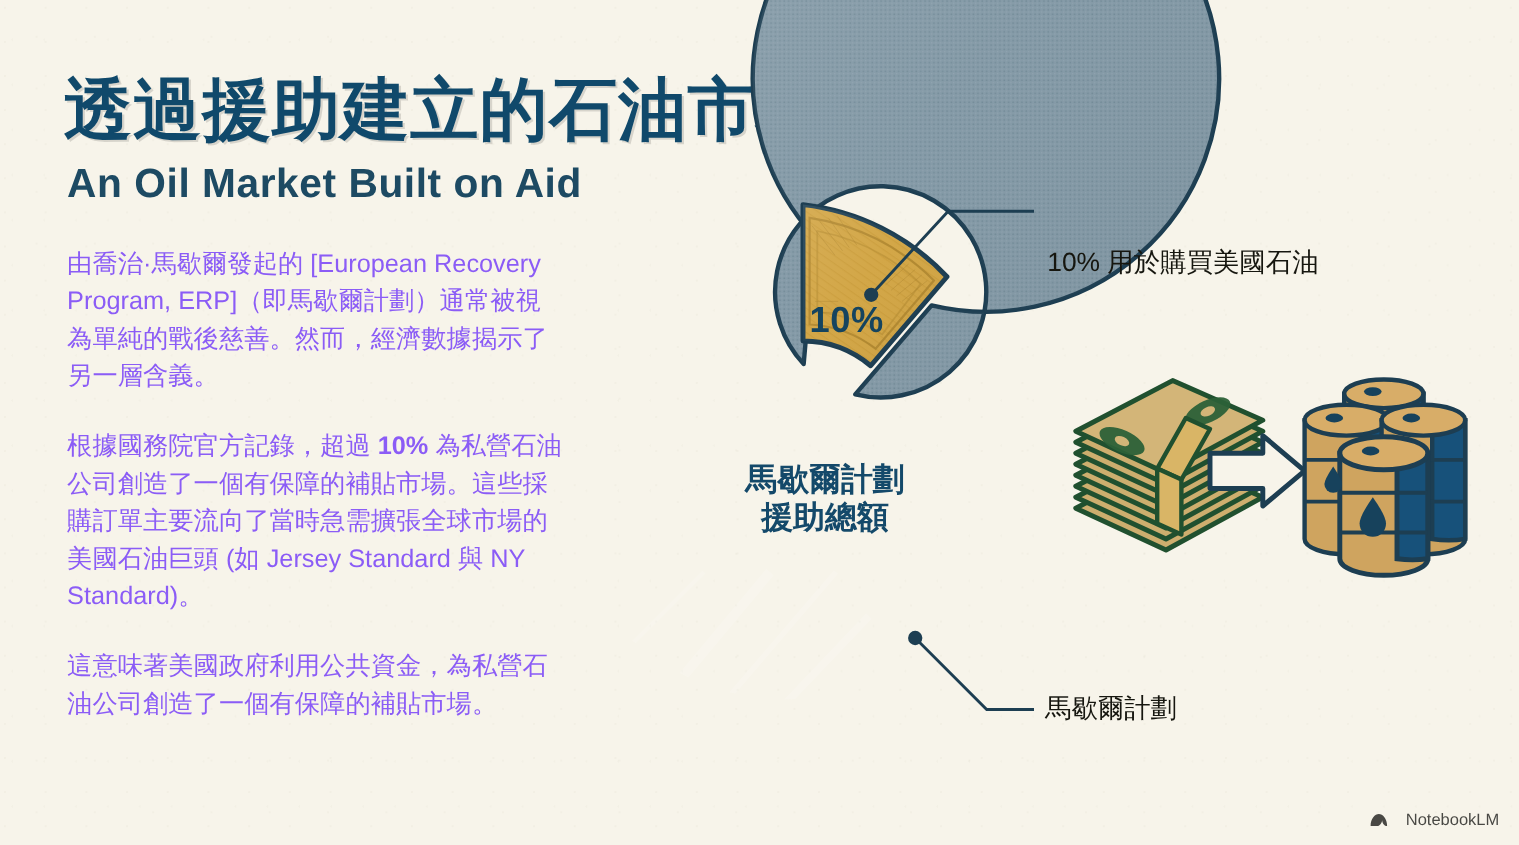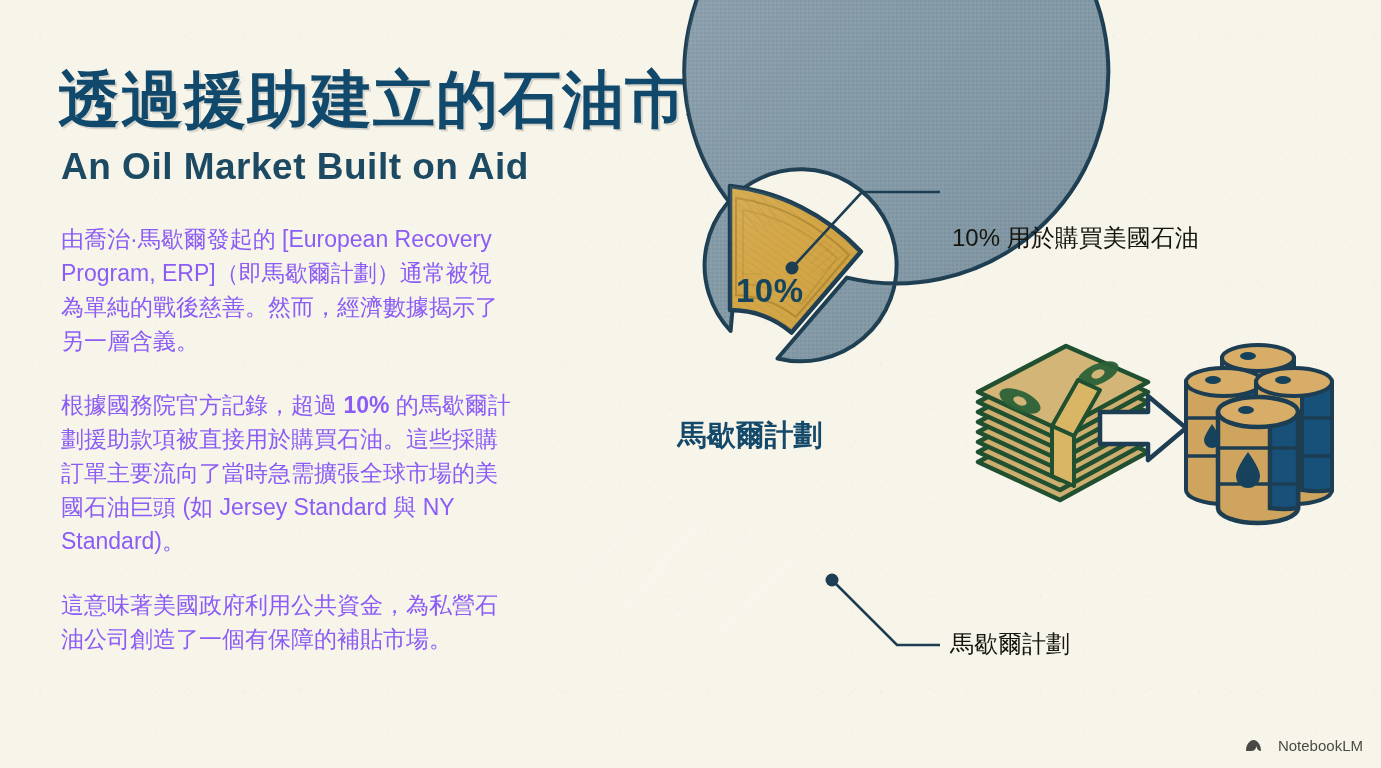--- a/index.html
+++ b/index.html
@@ -89,21 +89,21 @@
 </head>
 <body>
 
 <div id="paper-grain"></div>
 
 <h1 id="title">透過援助建立的石油市場</h1>
 <h2 id="subtitle">An Oil Market Built on Aid</h2>
 
 <div id="body-text">
   <p><span>由喬治·馬歇爾發起的 [European Recovery Program, ERP]（即馬歇爾計劃）通常被視為單純的戰後慈善。然而，經濟數據揭示了另一層含義。</span></p>
-  <p><span>根據國務院官方記錄，超過 </span><b>10%</b><span> 的馬歇爾計劃援助款項被直接用於購買石油。這些採購訂單主要流向了當時急需擴張全球市場的美國石油巨頭 (如 Jersey Standard 與 NY Standard)。</span></p>
+  <p><span>根據國務院官方記錄，超過 </span><b>10%</b><span> 為私營石油公司創造了一個有保障的補貼市場。這些採購訂單主要流向了當時急需擴張全球市場的美國石油巨頭 (如 Jersey Standard 與 NY Standard)。</span></p>
   <p><span>這意味著美國政府利用公共資金，為私營石油公司創造了一個有保障的補貼市場。</span></p>
 </div>
 
 <svg id="figure" viewBox="0 0 1381 768">
   <defs>
     <pattern id="dotTex" width="4" height="4" patternUnits="userSpaceOnUse">
       <rect width="4" height="4" fill="#8399a6"></rect>
       <circle cx="1" cy="1" r="0.85" fill="#6f8794" opacity="0.85"></circle>
       <circle cx="3" cy="3" r="0.6" fill="#93a7b2" opacity="0.7"></circle>
     </pattern>
@@ -258,20 +258,21 @@
     </g>
 
     <path d="M 1212 424 q -8 12 -8 16 a 8 8 0 0 0 16 0 q 0 -4 -8 -16 Z" fill="#17425c"></path>
   </g>
 </svg>
 
 <div id="slice-pct">10%</div>
 
 <div id="center-label">
   <div>馬歇爾計劃</div>
+  <div>援助總額</div>
 </div>
 
 <div class="callout-text" id="callout-top-label">10% 用於購買美國石油</div>
 <div class="callout-text" id="callout-bottom-label">馬歇爾計劃</div>
 
 <div id="watermark">
   <svg width="17" height="14" viewBox="0 0 17 14">
     <path d="M1 12 C1 5 5 1 8.5 1 C12 1 16 5 16 12 C13 12 11.5 9 11.5 6.5 C11.5 9 9.5 12 7 12 Z" fill="#2b2b28"></path>
   </svg>
   <span>NotebookLM</span>

